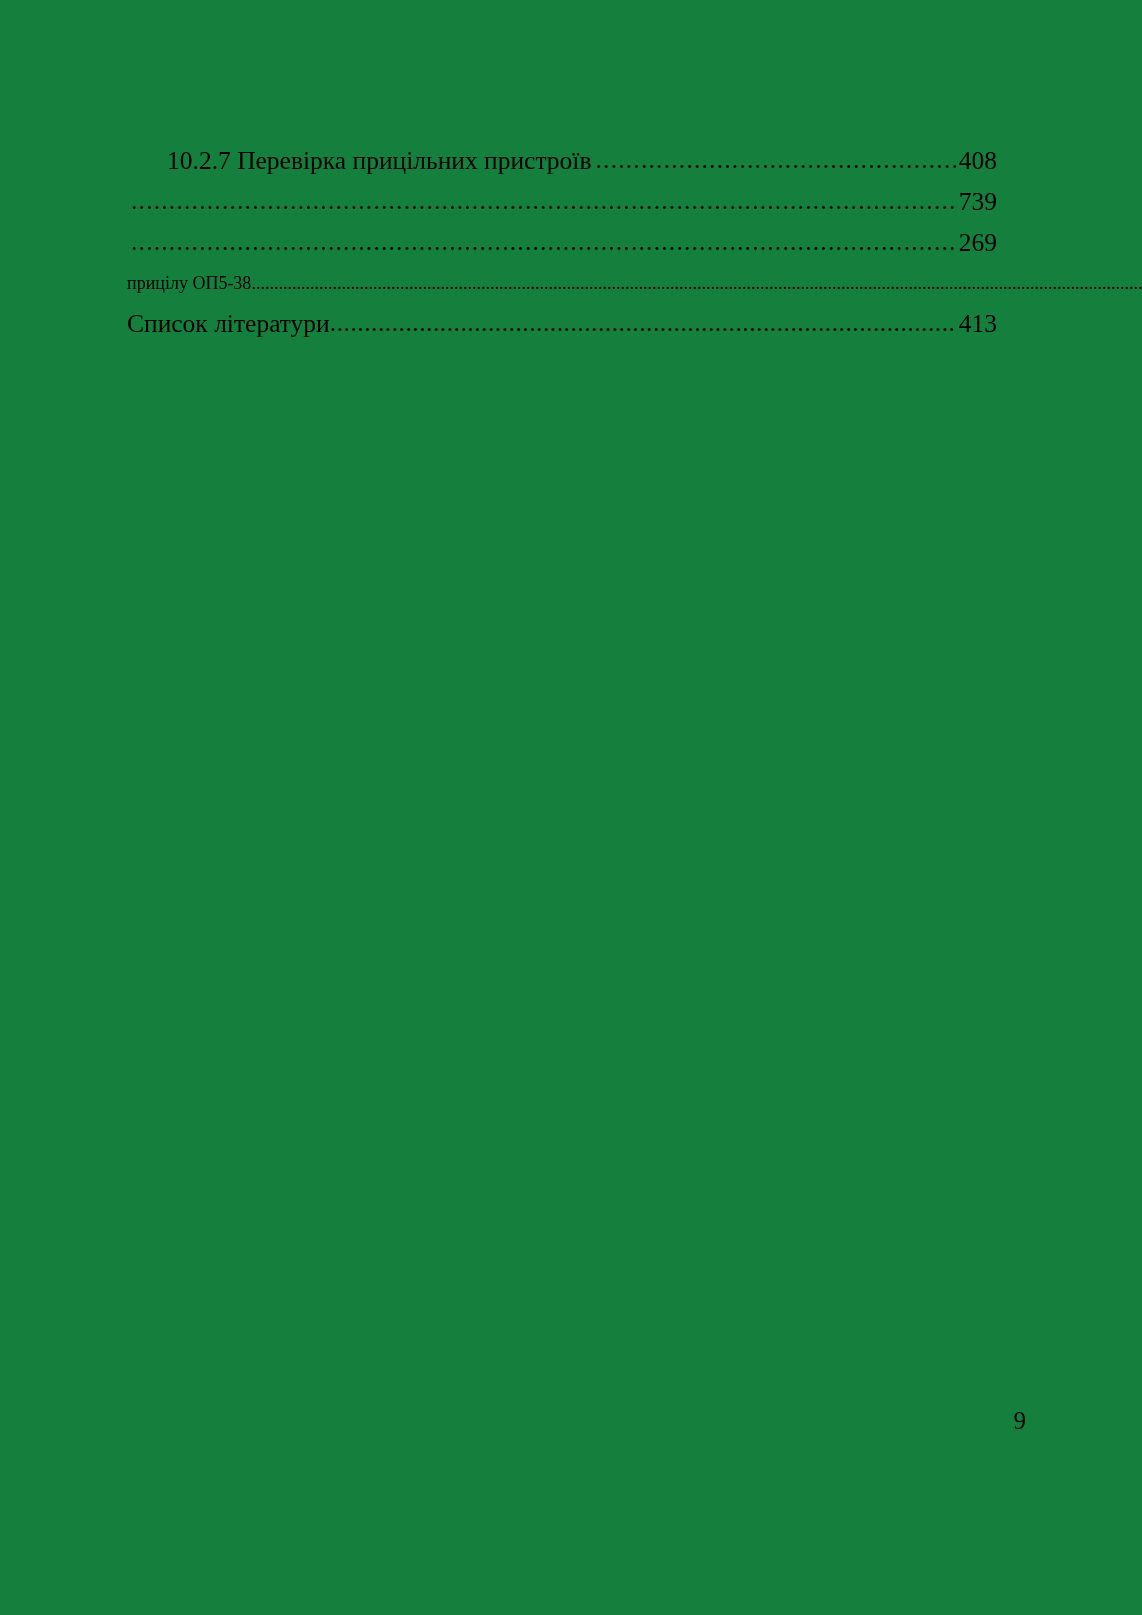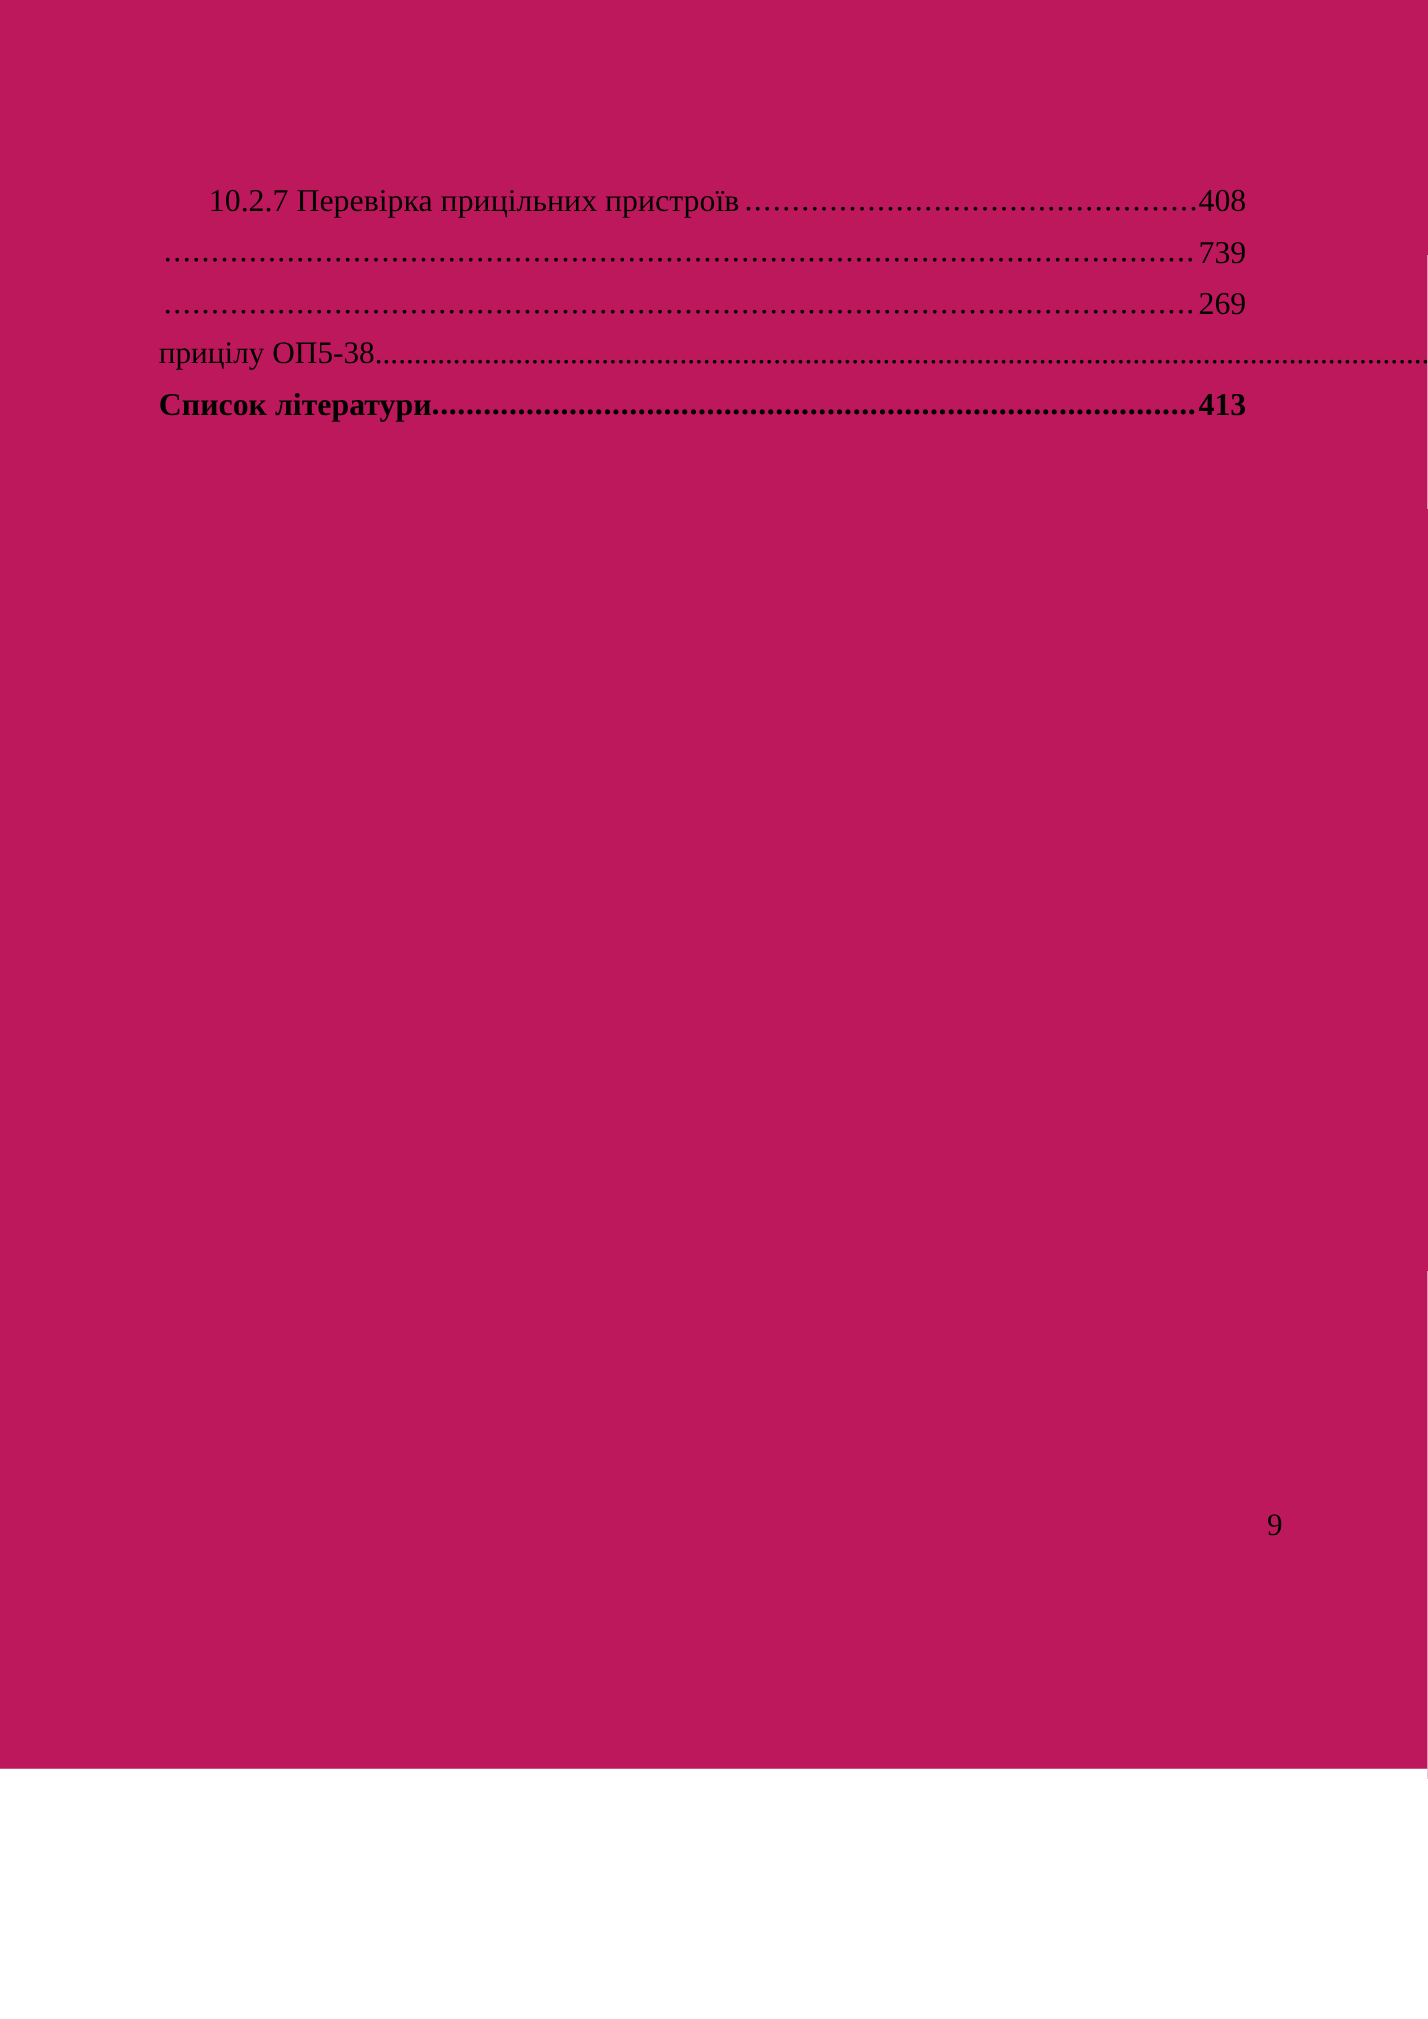--- a/index.html
+++ b/index.html
@@ -13,22 +13,22 @@
     position: relative;
     font-family: "Liberation Serif", "DejaVu Serif", serif;
     color: #000000;
     overflow: hidden;
   }
   .page {
     position: absolute;
     left: 0;
     top: 0;
     width: 1142px;
-    height: 1415px;
-    background: #be185d;
+    height: 1615px;
+    background: #15803d;
   }
   .toc {
     position: absolute;
     left: 127px;
     top: 140px;
     width: 870px;
   }
   .toc-entry {
     display: flex;
     align-items: flex-end;
@@ -49,34 +49,34 @@
     white-space: nowrap;
     font-size: 25.5px;
     letter-spacing: 1.2px;
     margin: 0 2px 1px 4px;
     color: #000;
   }
   .toc-entry .page-num {
     flex: 0 0 auto;
   }
   .toc-entry.bold {
-    font-weight: bold;
+    font-weight: normal;
   }
   .toc-entry.bold .leader {
     letter-spacing: 0.5px;
     margin-left: 0;
   }
   
   .toc-entry.wrap-first .title {
     white-space: nowrap;
   }
   .wrap-cont {
     display: flex;
     align-items: center;
-    font-size: 25px;
+    font-size: 18px;
     line-height: 40px;
     white-space: nowrap;
   }
   .page-number-footer {
     position: absolute;
     right: 116px;
     bottom: 180px;
     font-size: 25px;
   }
 </style>

